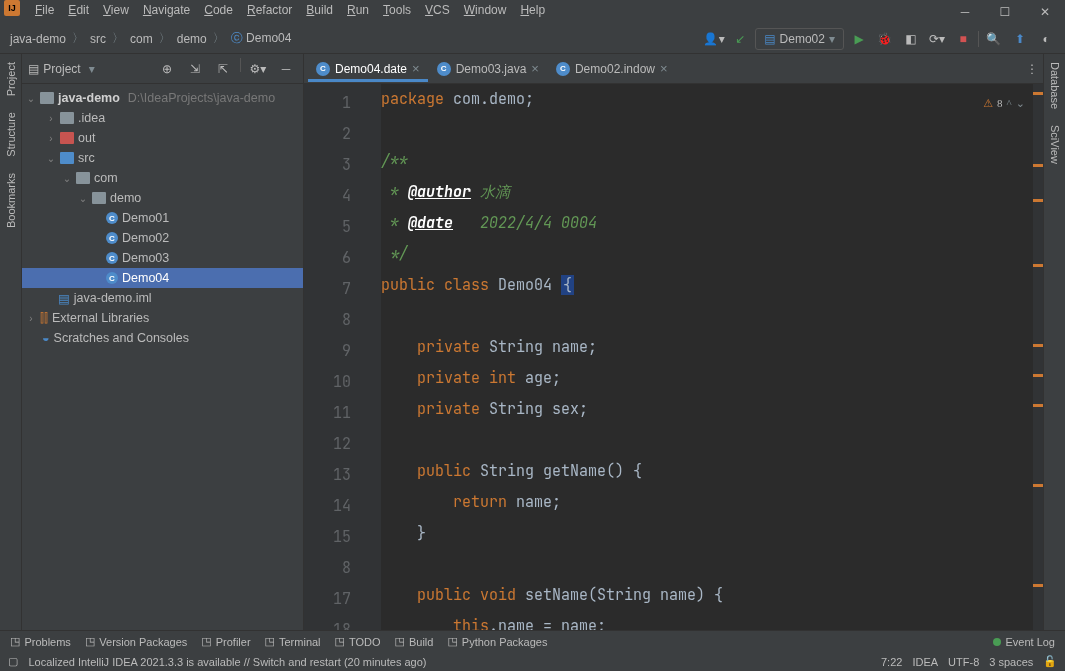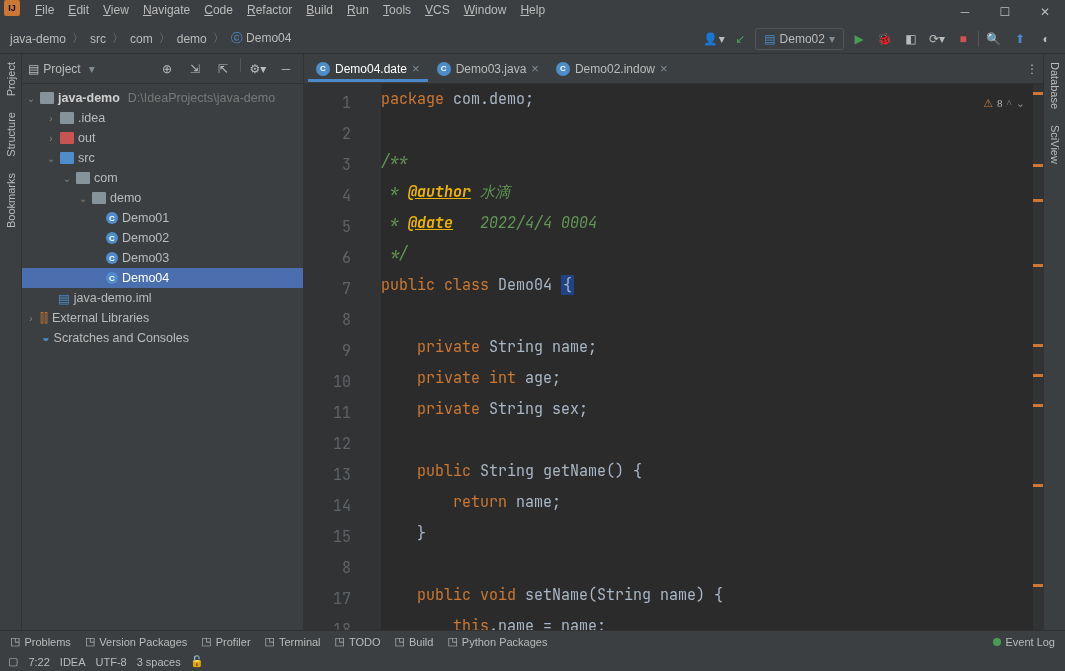--- a/index.html
+++ b/index.html
@@ -47,21 +47,21 @@
 .tab { display:flex; align-items:center; padding:5px 8px; gap:5px; cursor:pointer; color:#bbbbbb; position:relative;}
 .tab.active{ color:#fff; }
 .tab.active::after{ content:""; position:absolute; left:0; right:0; bottom:-1px; height:3px; background:#4a88c7;}
 .tab-close{ color:#7f8b91; font-size:13px; }
 .editor-body { flex:1; display:flex; font-family:"JetBrains Mono","Consolas",monospace; font-size:15px; line-height:31px; overflow:hidden; position:relative;}
 .gutter { width:65px; text-align:right; color:#606366; padding-right:18px; background:#313335; padding-top:4px; }
 .fold-col{ width:12px; background:#313335;}
 .code { flex:1; white-space:pre; color:#a9b7c6; }
 .kw { color:#cc7832; }
 .comment { color:#629755; font-style:italic;}
-.doc-tag{ color:#eab308; font-weight:bold; text-decoration:underline; }
+.doc-tag{ color:#ffffff; font-weight:bold; text-decoration:underline; }
 .class-n{color:#a9b7c6;}
 .highlight{background:#214283; padding:0 2px;}
 .bottom-tools { height:22px; background:#3c3f41; border-top:1px solid #323232; display:flex; align-items:center; gap:14px; padding:0 10px; font-size:11px;}
 .bt-item{display:flex;align-items:center;gap:4px;cursor:pointer;}
 .bt-item.right{margin-left:auto;}
 .status { height:19px; background:#3c3f41; display:flex; align-items:center; padding:0 8px; font-size:11px; gap:10px;}
 .status .msg{flex:1;}
 .err-stripe{position:absolute; right:0; top:0; width:10px; height:100%; background:#313335;}
 .err-mark{position:absolute; right:0; width:10px; height:3px; background:#cc7832;}
 .inspect-badge{position:absolute; right:18px; top:4px; display:flex; align-items:center; gap:4px; color:#bbb; font-size:11px; font-family:"Segoe UI";}
@@ -322,18 +322,19 @@
       <span>Python Packages</span>
     </div>
   <div class="bt-item right">
       <span style="width:8px;height:8px;border-radius:50%;background:#499c54;display:inline-block"></span>
       <span>Event Log</span>
     </div>
 </div>
 
 <div class="status">
   <span>▢</span>
+  <span class="msg">Localized IntelliJ IDEA 2021.3.3 is available // Switch and restart (20 minutes ago)</span>
   <span>7:22</span>
   <span>IDEA</span>
   <span>UTF-8</span>
   <span>3 spaces</span>
   <span>🔓</span>
 </div>
 
 </body></html>

